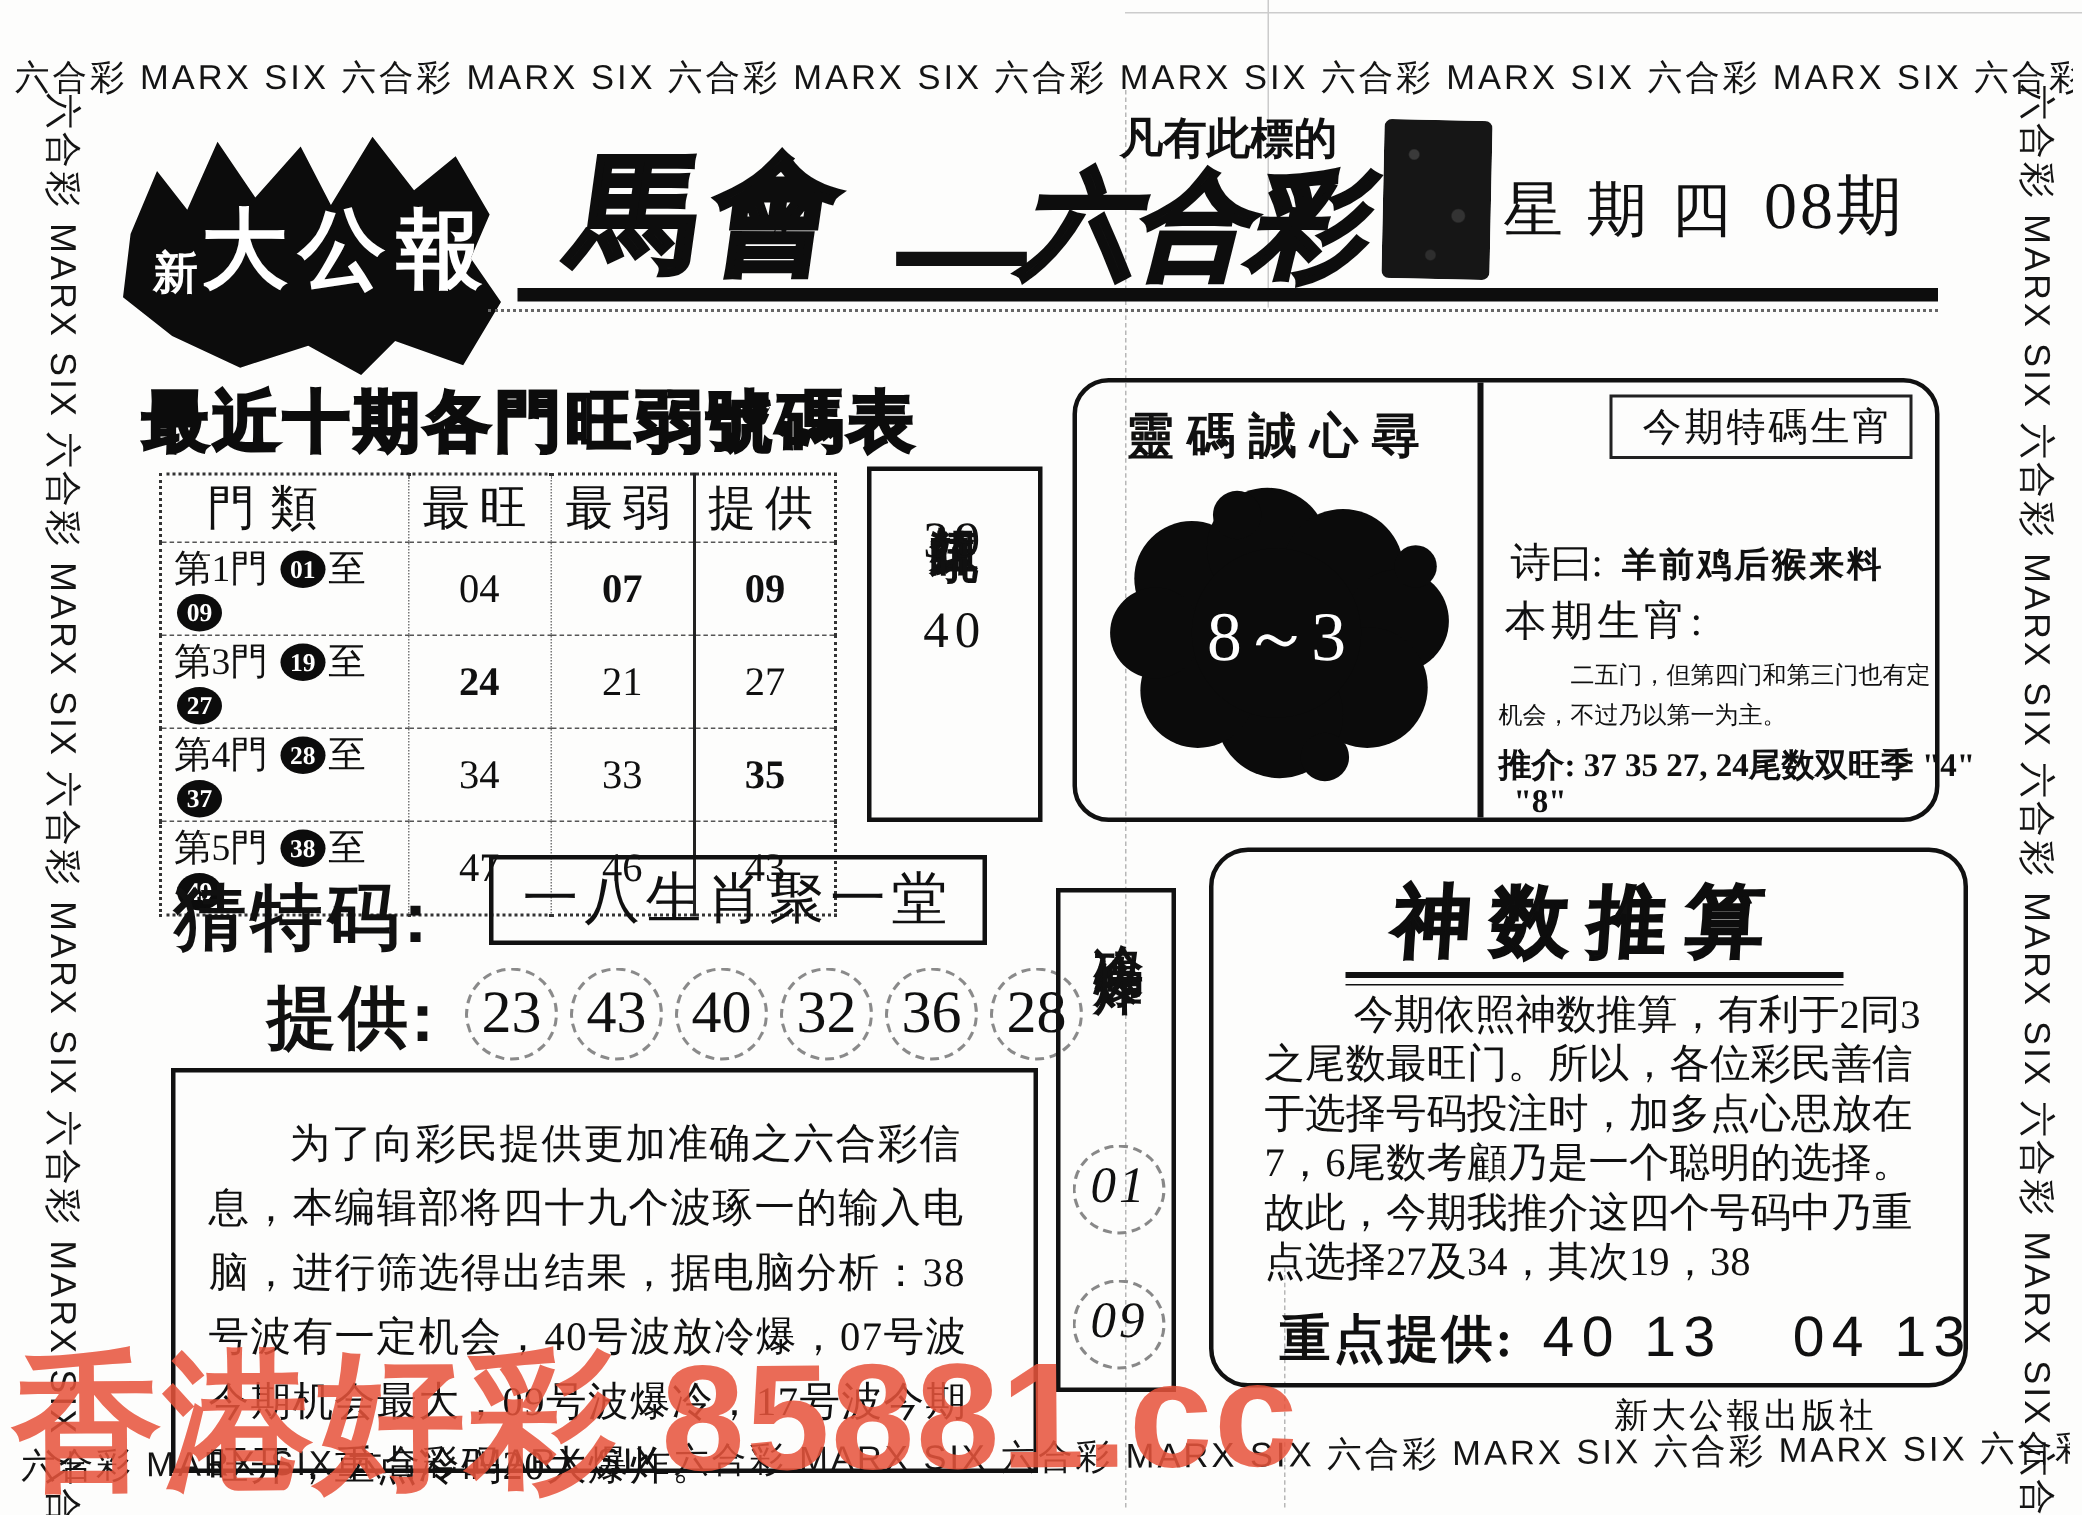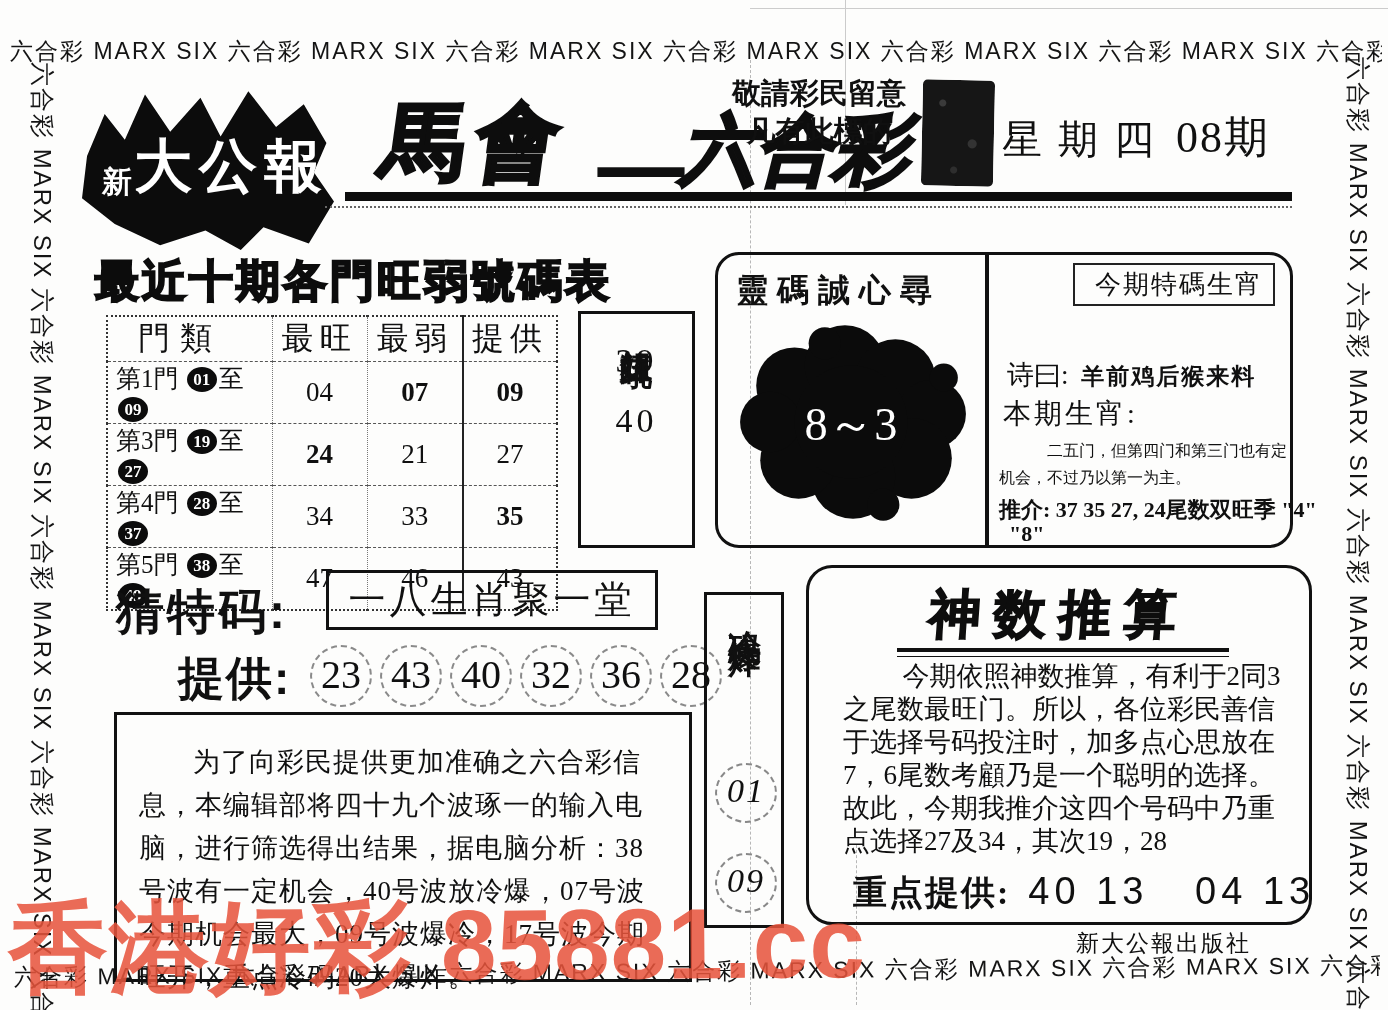--- a/index.html
+++ b/index.html
@@ -71,21 +71,20 @@
   <div class="abs marx marx-v" style="left:1374px;top:56px;">六合彩 MARX SIX 六合彩 MARX SIX 六合彩 MARX SIX 六合彩 MARX SIX 六合彩 MARX SIX</div>
 
   <div class="abs logo-blob" style="left:82px;top:88px;width:252px;height:162px;">
     <span class="abs logo-name" style="left:20px;top:74px;font-size:30px;">新</span>
     <span class="abs logo-name" style="left:52px;top:40px;font-size:58px;letter-spacing:7px;">大公報</span>
   </div>
   <div class="abs nowrap fat" style="left:382px;top:86px;font-size:84px;font-weight:bold;letter-spacing:10px;transform:skewX(-8deg);">馬會</div>
   <span class="abs" style="left:598px;top:108px;font-size:86px;font-weight:bold;transform:scaleY(1.6);">—</span>
   <div class="abs nowrap fat" style="left:686px;top:100px;font-size:76px;font-weight:bold;transform:skewX(-14deg);z-index:3;">六合彩</div>
   <div class="abs" style="left:698px;top:74px;width:242px;text-align:center;font-size:29px;font-weight:bold;line-height:38px;z-index:4;">
-    <div>敬請彩民留意</div>
     <div>凡有此標的</div>
   </div>
   <div class="abs stamp" style="left:922px;top:80px;width:72px;height:106px;z-index:5;"></div>
   <div class="abs nowrap" style="left:1002px;top:112px;font-size:40px;letter-spacing:16px;">星期四</div>
   <div class="abs nowrap" style="left:1176px;top:108px;font-size:44px;letter-spacing:2px;">08期</div>
   <div class="abs" style="left:345px;top:192px;width:947px;height:9px;background:#0d0d0d;"></div>
   <div class="abs" style="left:325px;top:206px;width:967px;border-top:2px dotted #666;"></div>
 
   <div class="abs nowrap hollow" style="left:95px;top:252px;font-size:44px;font-weight:bold;letter-spacing:3px;">最近十期各門旺弱號碼表</div>
 
@@ -135,21 +134,21 @@
     </table>
 
   <div class="abs sisters" style="left:578px;top:311px;width:117px;height:237px;">
     <div class="vtext" style="font-size:32px;font-weight:bold;letter-spacing:2px;">姐妹狂吼</div>
     <div style="font-size:34px;letter-spacing:4px;margin-top:8px;">39</div>
     <div style="font-size:34px;letter-spacing:4px;margin-top:22px;">40</div>
   </div>
 
   <div class="abs spirit" style="left:715px;top:252px;width:578px;height:296px;">
     <div class="abs" style="left:267px;top:0;bottom:0;width:3.5px;background:#111;"></div>
-    <div class="abs nowrap" style="left:18px;top:14px;width:234px;font-size:32px;font-weight:bold;letter-spacing:9px;">靈碼誠心尋</div>
+    <div class="abs nowrap" style="left:18px;top:14px;width:234px;text-align:center;font-size:32px;font-weight:bold;letter-spacing:9px;">靈碼誠心尋</div>
     <svg class="abs" viewBox="0 0 240 210" style="left:14px;top:62px;width:242px;height:212px;">
       <g fill="#0b0b0b">
         <circle cx="62" cy="68" r="38"></circle>
           <circle cx="112" cy="48" r="40"></circle>
           <circle cx="162" cy="62" r="40"></circle>
         <circle cx="198" cy="96" r="34"></circle>
           <circle cx="178" cy="140" r="40"></circle>
           <circle cx="120" cy="158" r="42"></circle>
         <circle cx="66" cy="142" r="38"></circle>
           <circle cx="38" cy="104" r="30"></circle>
@@ -196,21 +195,21 @@
   <div class="abs coldbox" style="left:704px;top:592px;width:80px;height:336px;">
     <div class="vtext" style="font-size:33px;font-weight:bold;letter-spacing:5px;margin:8px auto 0;width:fit-content;">冷码爆炸</div>
     <div class="abs dash-circle" style="left:8px;top:168px;width:58px;height:56px;font-size:34px;font-style:italic;line-height:52px;letter-spacing:2px;">01</div>
     <div class="abs dash-circle" style="left:8px;top:258px;width:58px;height:56px;font-size:34px;font-style:italic;line-height:52px;letter-spacing:2px;">09</div>
   </div>
 
   <div class="abs divine" style="left:806px;top:565px;width:506px;height:360px;">
     <div class="abs nowrap fat2" style="left:0;top:12px;width:100%;text-align:center;font-size:52px;font-weight:bold;letter-spacing:13px;
                 transform:skewX(-4deg);">神数推算</div>
     <div class="abs dline" style="left:88px;top:80px;width:332px;"></div>
-    <div class="abs" style="left:34px;top:92px;width:444px;font-size:27px;line-height:33px;text-indent:2.2em;">今期依照神数推算，有利于2同3之尾数最旺门。所以，各位彩民善信于选择号码投注时，加多点心思放在7，6尾数考顧乃是一个聪明的选择。故此，今期我推介这四个号码中乃重点选择27及34，其次19，28</div>
+    <div class="abs" style="left:34px;top:92px;width:444px;font-size:27px;line-height:33px;text-indent:2.2em;">今期依照神数推算，有利于2同3之尾数最旺门。所以，各位彩民善信于选择号码投注时，加多点心思放在7，6尾数考顧乃是一个聪明的选择。故此，今期我推介这四个号码中乃重点选择27及34，其次19，38</div>
     <div class="abs nowrap" style="left:44px;top:302px;">
       <span class="b" style="font-size:34px;letter-spacing:2px;">重点提供:</span>
       <span class="pre" style="font-family:'Liberation Sans',sans-serif;font-size:38px;letter-spacing:5px;margin-left:14px;">40 13   04 13</span>
     </div>
   </div>
 
   <div class="abs nowrap" style="left:1076px;top:928px;font-size:23px;letter-spacing:2px;">新大公報出版社</div>
 
   <div class="abs watermark" style="left:8px;top:880px;">香港好彩 85881.cc</div>
 

